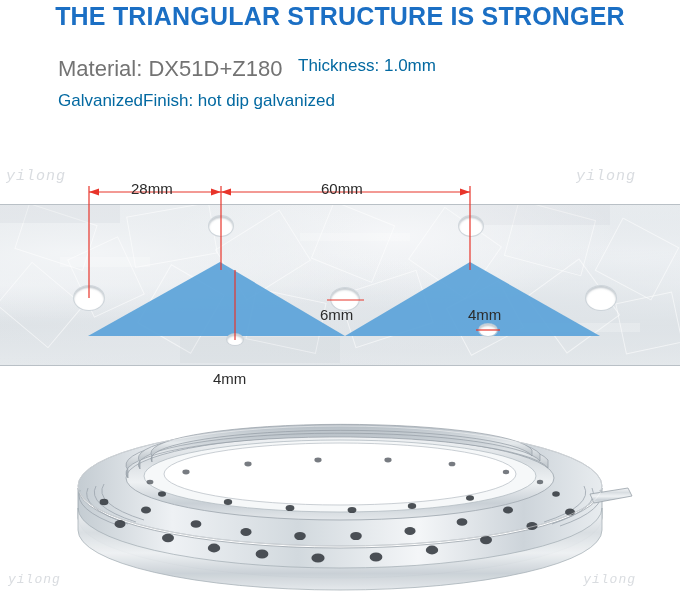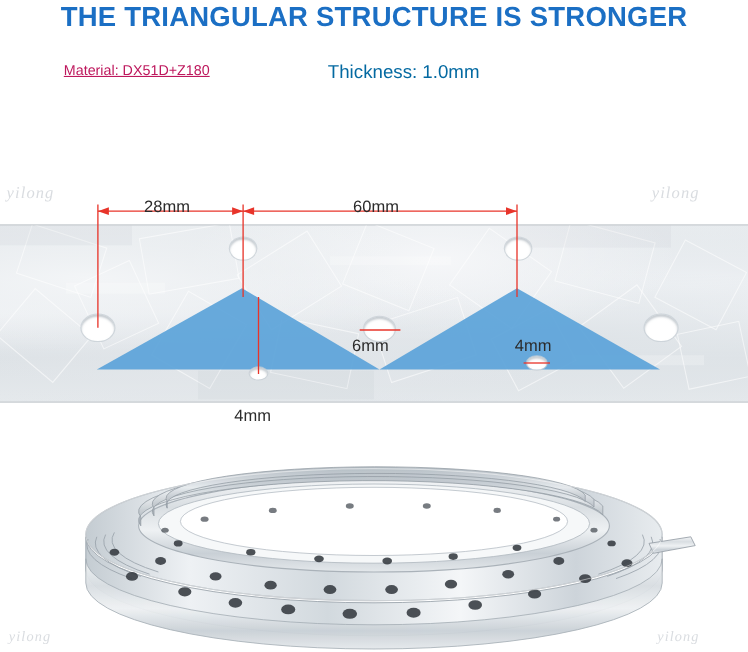--- a/index.html
+++ b/index.html
@@ -42,24 +42,23 @@
     top: 56px;
     left: 58px;
     width: 600px;
   }
   .spec-row {
     display: flex;
     margin-bottom: 9px;
   }
   .spec-col-a {
     width: 240px;
-    font-size: 13px;
-    color: #be185d;
-    font-family: "Liberation Sans", sans-serif;
-    text-decoration: underline;
+    font-size: 22px;
+    color: #737373;
+    font-family: "Liberation Sans", sans-serif;
   }
   .spec-col-b {
     font-size: 17px;
     color: #0369a1;
     font-family: "Liberation Sans", sans-serif;
   }
 
   
   .strip-wrap {
     position: absolute;
@@ -144,21 +143,21 @@
     width: 680px;
     height: 195px;
     overflow: hidden;
   }
 
   
   .wm {
     position: absolute;
     color: rgba(170,178,186,0.45);
     font-size: 15px;
-    font-family: Liberation Serif, serif;
+    font-family: Liberation Mono, monospace;
     font-style: italic;
     letter-spacing: 1px;
     user-select: none;
   }
   .wm-left { left: 6px; top: 168px; }
   .wm-right { right: 8px; top: 168px; }
   .wm-bl { left: 8px; bottom: 6px; font-size: 13px; }
   .wm-br { right: 8px; bottom: 6px; font-size: 13px; }
 </style>
 </head>
@@ -167,20 +166,21 @@
 <div class="page">
 
   <div class="title">THE TRIANGULAR STRUCTURE IS STRONGER</div>
 
   <div class="specs">
     <div class="spec-row">
       <div class="spec-col-a">Material: DX51D+Z180</div>
       <div class="spec-col-b">Thickness: 1.0mm</div>
     </div>
     <div class="spec-row">
+      <div class="spec-col-b">GalvanizedFinish: hot dip galvanized</div>
     </div>
   </div>
 
   <div class="strip-wrap">
 
     <div class="strip">
 
       <div class="spangle" style="left:20px;  top:8px;   width:70px;  height:46px;"></div>
       <div class="spangle" style="left:78px;  top:40px;  width:54px;  height:62px; transform:rotate(-25deg);"></div>
       <div class="spangle" style="left:6px;   top:72px;  width:66px;  height:54px; transform:rotate(40deg);"></div>

